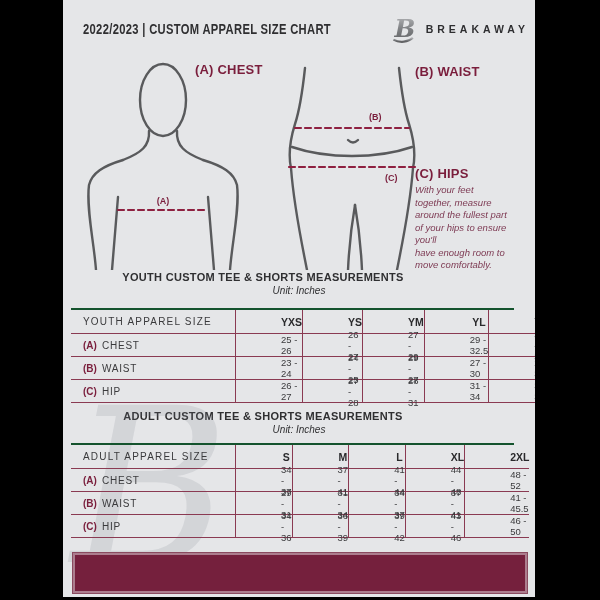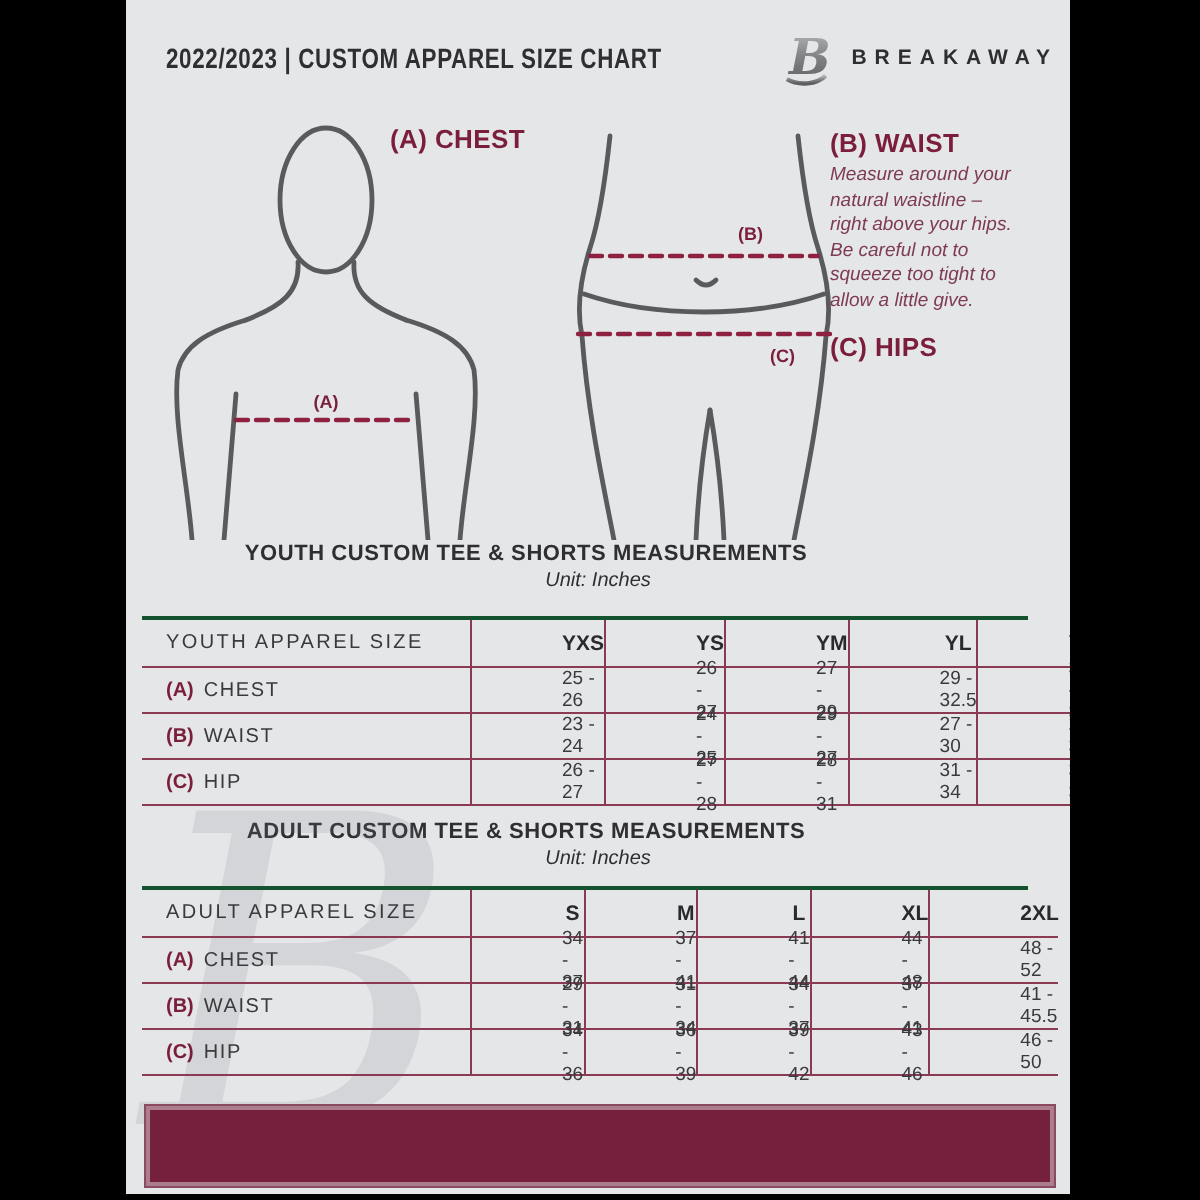--- a/index.html
+++ b/index.html
@@ -96,28 +96,29 @@
       <path d="M73,149 C77,172 79,192 80,214"></path>
       <path class="dash" d="M13,72 L127,72"></path>
       <path class="dash" d="M7,111 L133,111"></path>
       <text x="87" y="64">(B)</text>
       <text x="103" y="125">(C)</text>
     </svg>
 
     <div class="guide-h" style="left:132px;top:62px">(A) CHEST</div>
 
     <div class="guide-h" style="left:352px;top:64px">(B) WAIST</div>
-    <div class="guide-p" style="left:352px;top:82px;width:115px">Measure around your
-natural waistline –
-right above your hips.
-Be careful not to
-squeeze too tight to
-allow a little give.</div>
 
     <div class="guide-h" style="left:352px;top:166px">(C) HIPS</div>
+    <div class="guide-p" style="left:352px;top:184px;width:118px">With your feet
+together, measure
+around the fullest part
+of your hips to ensure
+you'll
+have enough room to
+move comfortably.</div>
 
     <div class="sec-title" style="top:271px">YOUTH CUSTOM TEE &amp; SHORTS MEASUREMENTS</div>
     <div class="sec-unit" style="top:285px">Unit: Inches</div>
 
     <div class="size-table" style="top:308px">
       <div class="cell hrow lbl">
           <span class="lbl-head">YOUTH APPAREL SIZE</span>
         </div>
       <div class="cell hrow vline col-head">YXS</div>
       <div class="cell hrow vline col-head">YS</div>

